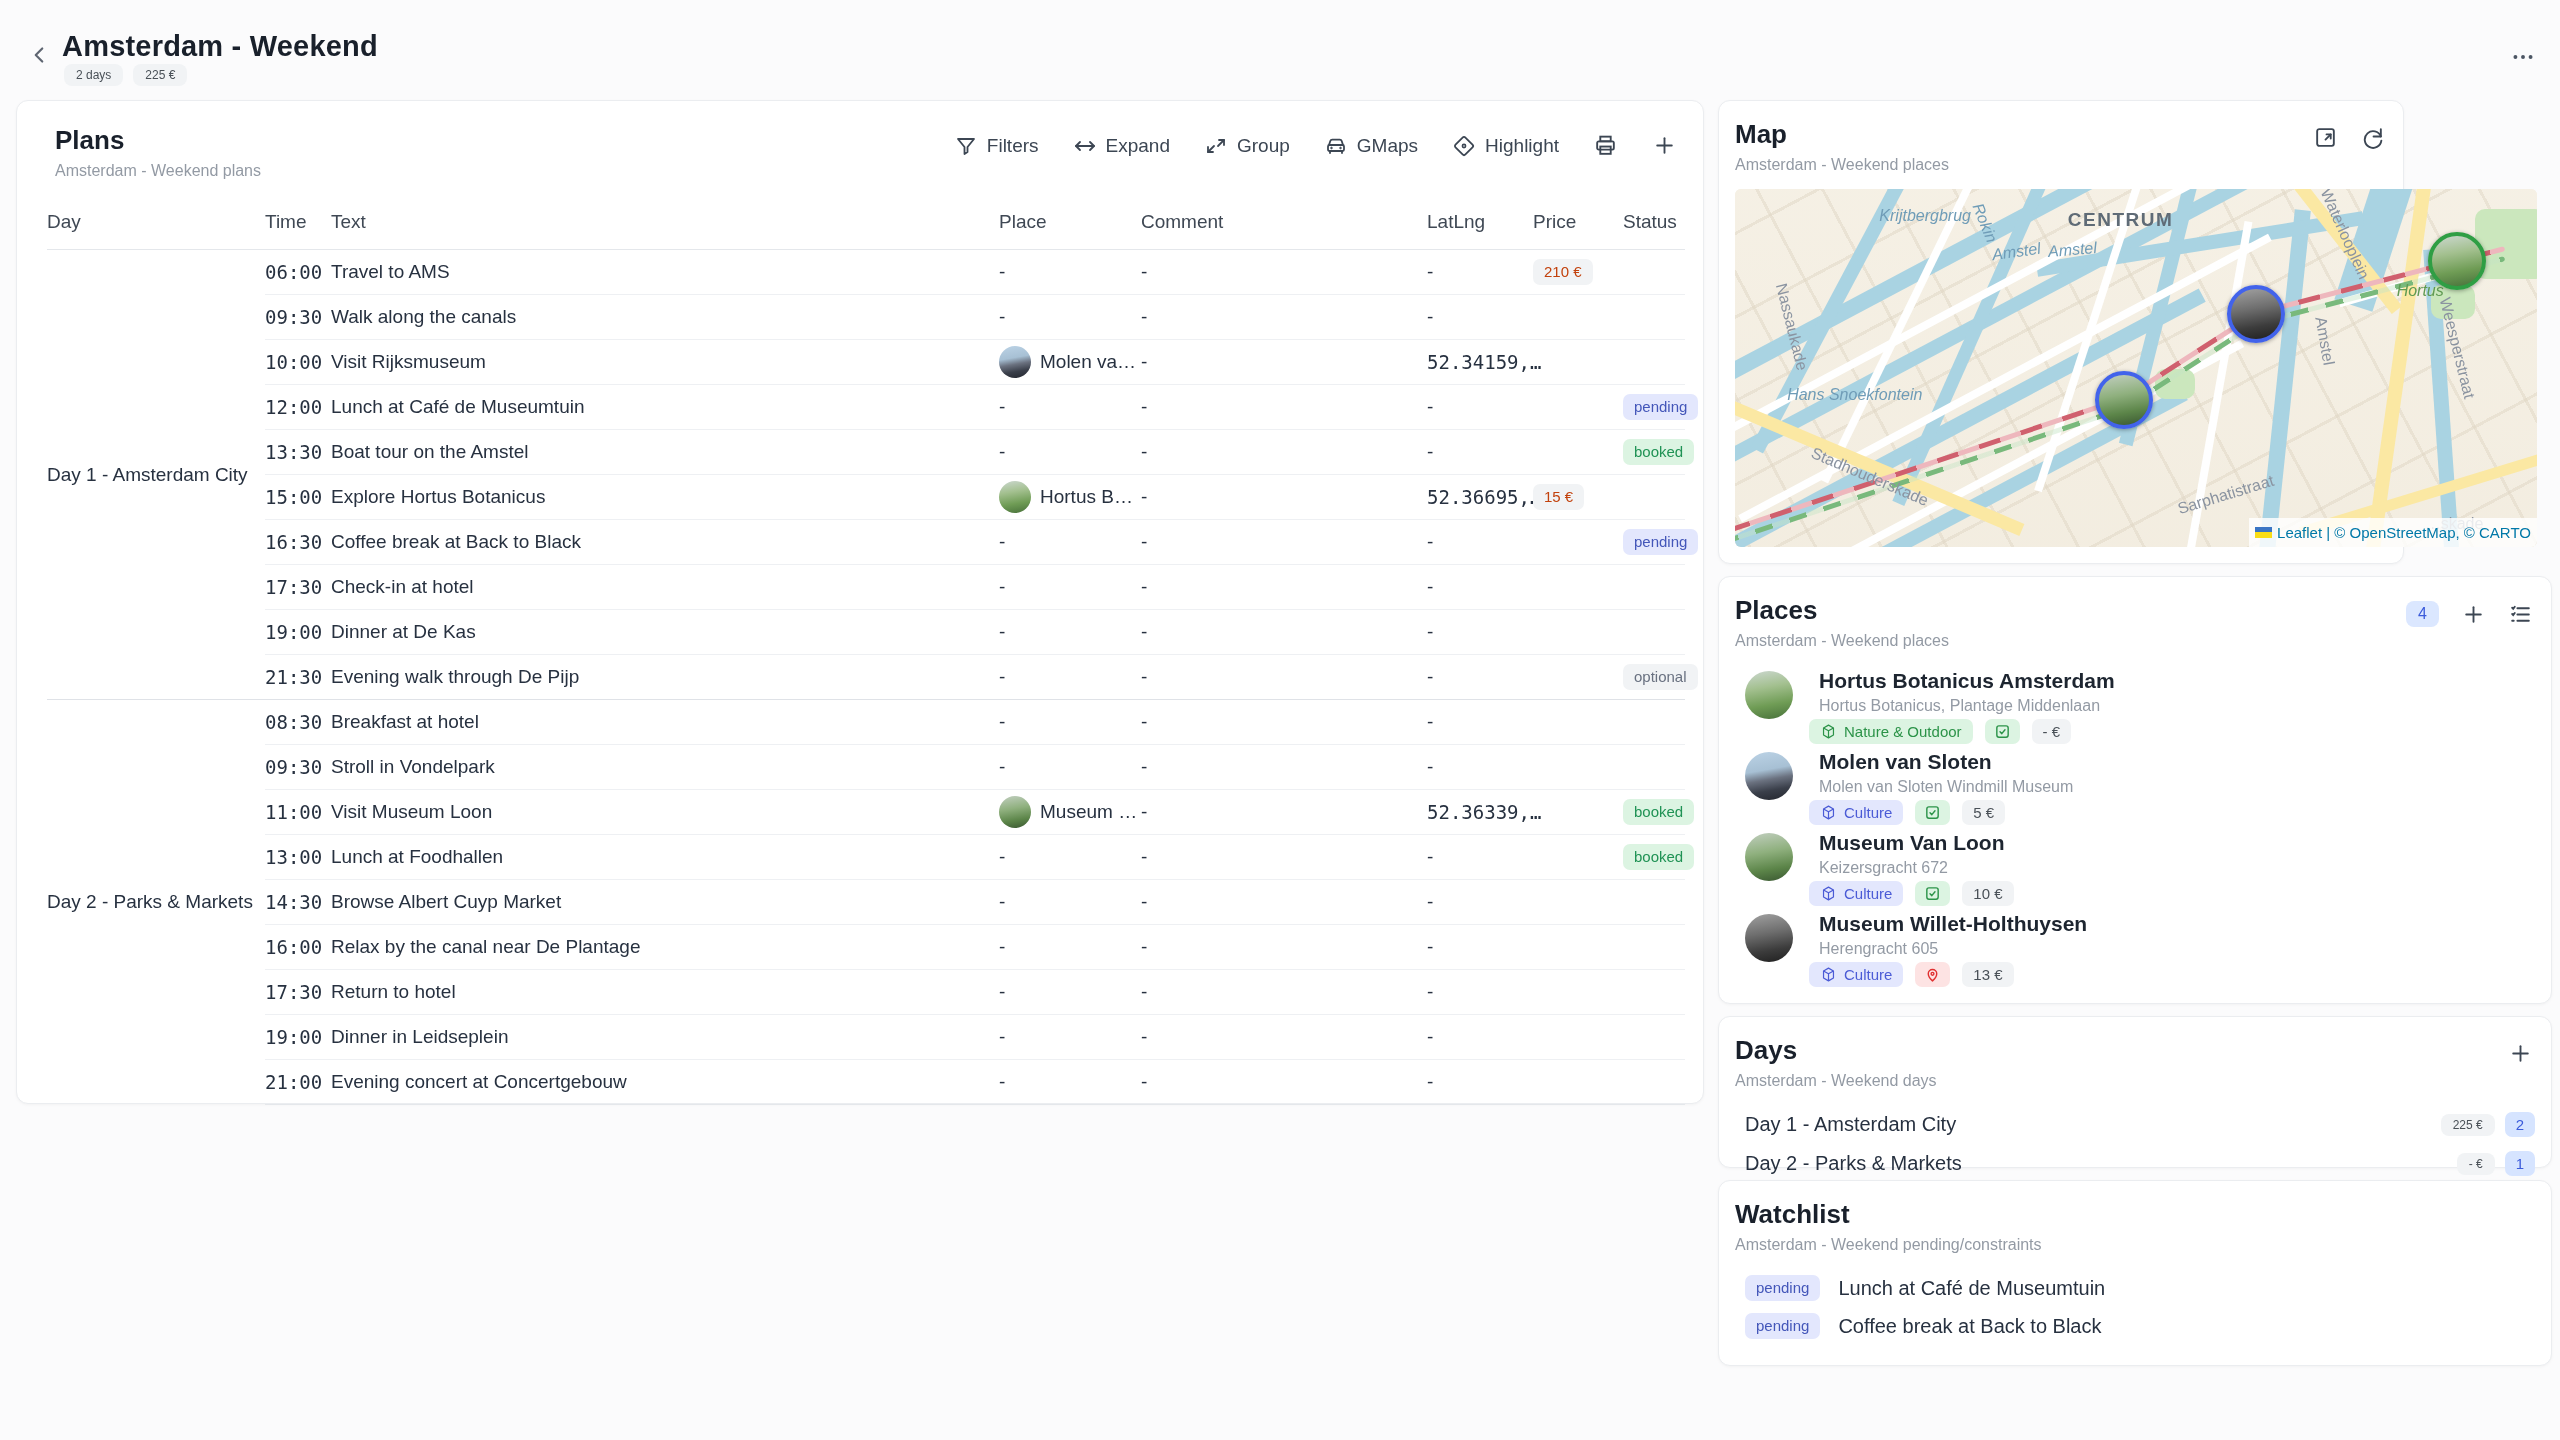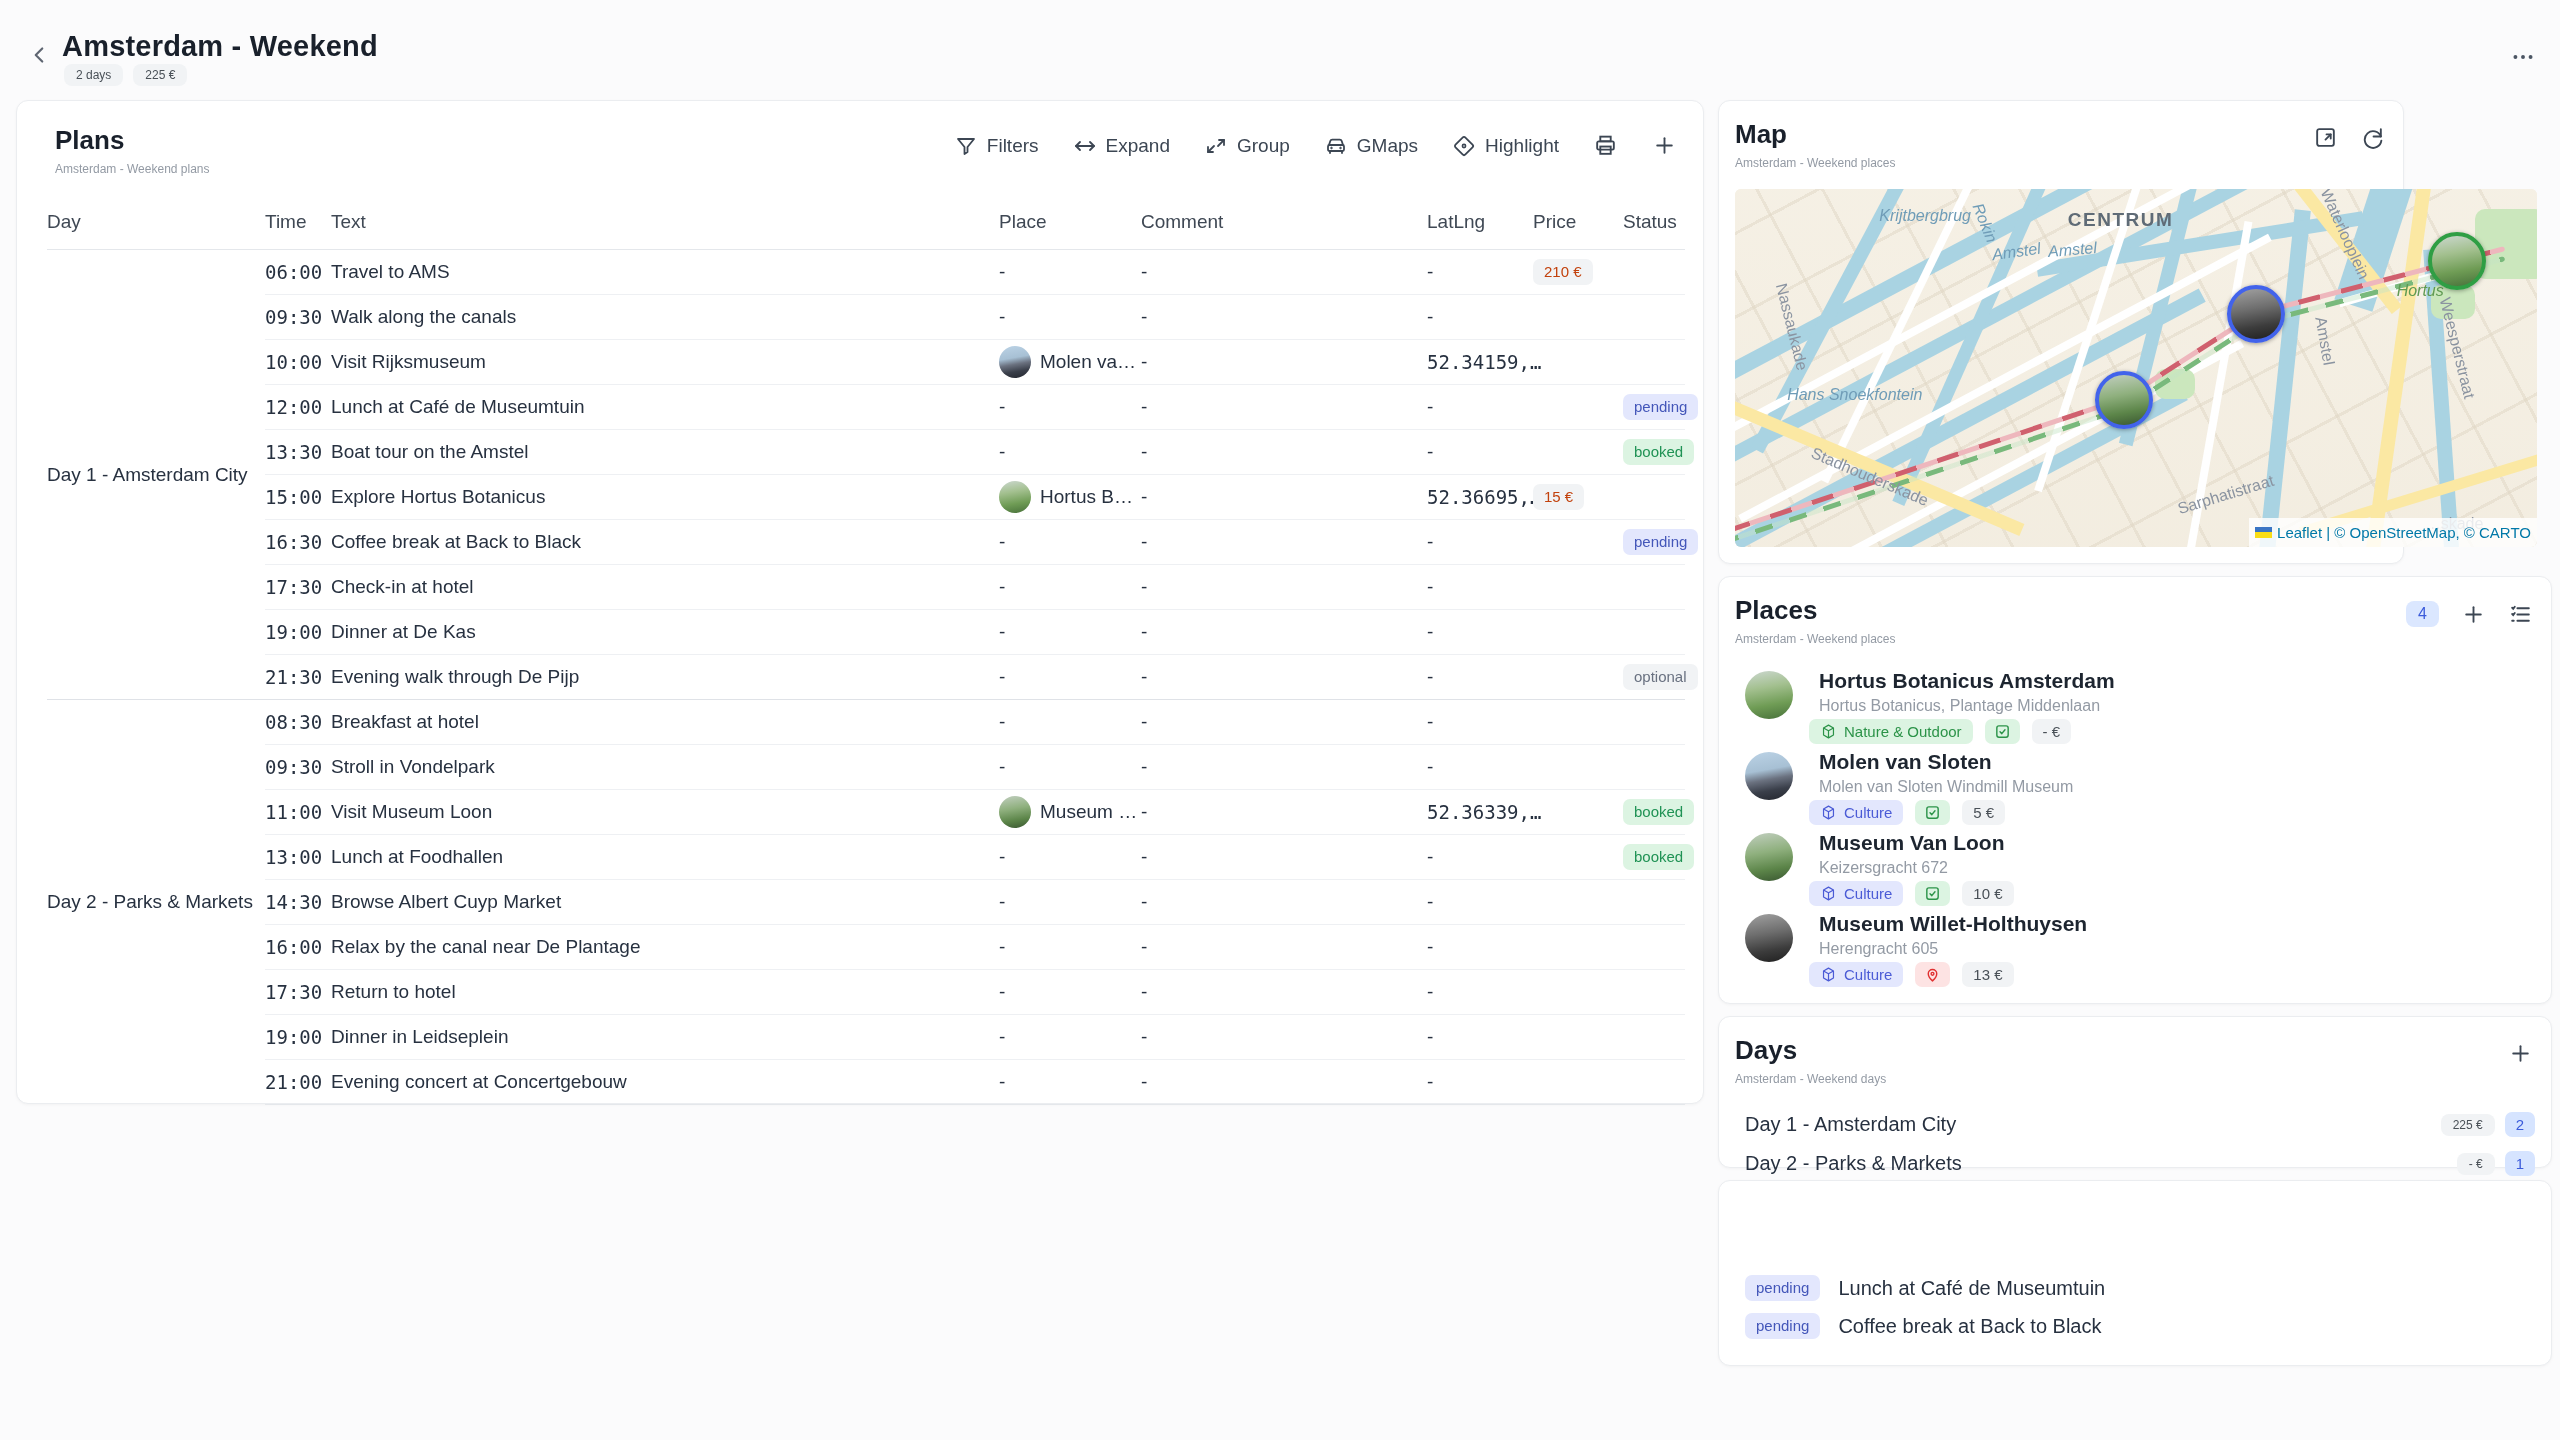--- a/index.html
+++ b/index.html
@@ -16,21 +16,21 @@
   .top-header { position:absolute; left:0; top:0; width:2560px; height:96px; }
   .back-btn { position:absolute; left:24px; top:40px; width:30px; height:30px; display:flex; align-items:center; justify-content:center; color:#5f6672; cursor:pointer; }
   .trip-title { position:absolute; left:62px; top:30px; font-size:29px; font-weight:700; color:#19202b; letter-spacing:.2px; }
   .trip-badges { position:absolute; left:64px; top:64px; display:flex; gap:10px; }
   .chip { background:#f1f3f5; color:#495057; font-size:12px; padding:4px 12px; border-radius:8px; }
   .menu-dots { position:absolute; right:24px; top:44px; color:#4b5563; font-size:24px; letter-spacing:2px; cursor:pointer; }
 
   
   .card { position:absolute; background:#ffffff; border:1px solid #ebedf0; border-radius:12px; box-shadow:0 1px 3px rgba(20,24,33,.04); }
   .card-title { font-size:26px; font-weight:700; color:#19202b; }
-  .card-sub { font-size:12px; color:#939aa4; margin-top:6px; }
+  .card-sub { font-size:16px; color:#939aa4; margin-top:6px; }
 
   
   #plans-card { left:16px; top:100px; width:1688px; height:1004px; }
   .plans-head { position:absolute; left:38px; top:24px; }
   .plans-toolbar { position:absolute; right:26px; top:32px; display:flex; align-items:center; gap:34px; }
   .tool-btn { display:flex; align-items:center; gap:9px; font-size:19px; color:#3c4653; cursor:pointer; white-space:nowrap; }
   .tool-btn svg { width:24px; height:24px; stroke:#3c4653; }
   .icon-btn { display:flex; align-items:center; cursor:pointer; }
   .icon-btn svg { width:25px; height:25px; stroke:#3c4653; }
 
@@ -648,20 +648,24 @@
      <span class="day-row-label">Day 2 - Parks &amp; Markets</span>
      <span class="day-row-badges">
        <span class="chip">- €</span>
        <span class="num-chip">1</span>
      </span>
    </div>
     </div>
 </div>
 
 <div id="watchlist-card" class="card">
+  <div class="right-head">
+    <div class="card-title">Watchlist</div>
+    <div class="card-sub">Amsterdam - Weekend pending/constraints</div>
+  </div>
   <div class="watch-list" id="watch-list">
       <div class="watch-row">
      <span class="badge badge-pending">pending</span>
      <span class="watch-text">Lunch at Café de Museumtuin</span>
    </div>
       <div class="watch-row">
      <span class="badge badge-pending">pending</span>
      <span class="watch-text">Coffee break at Back to Black</span>
    </div>
     </div>

